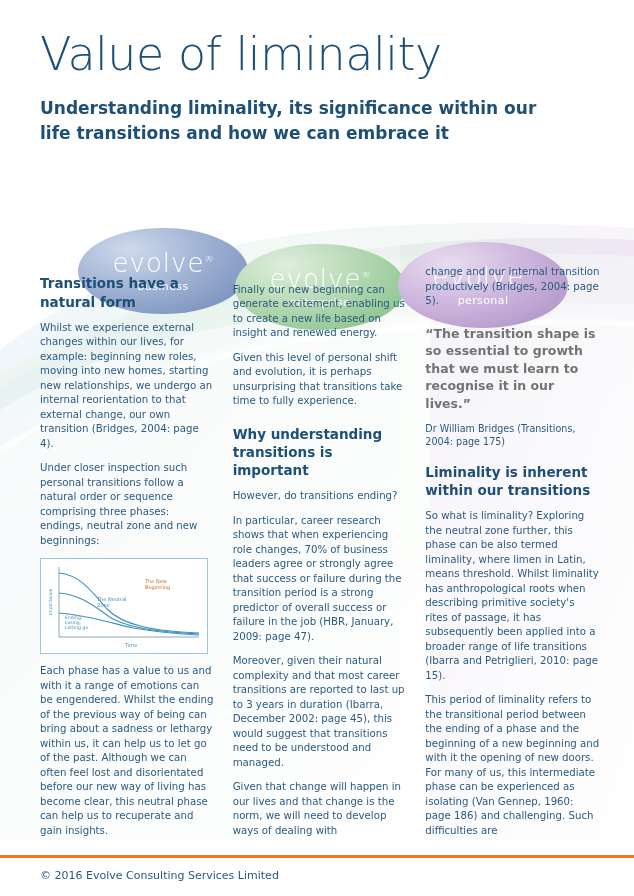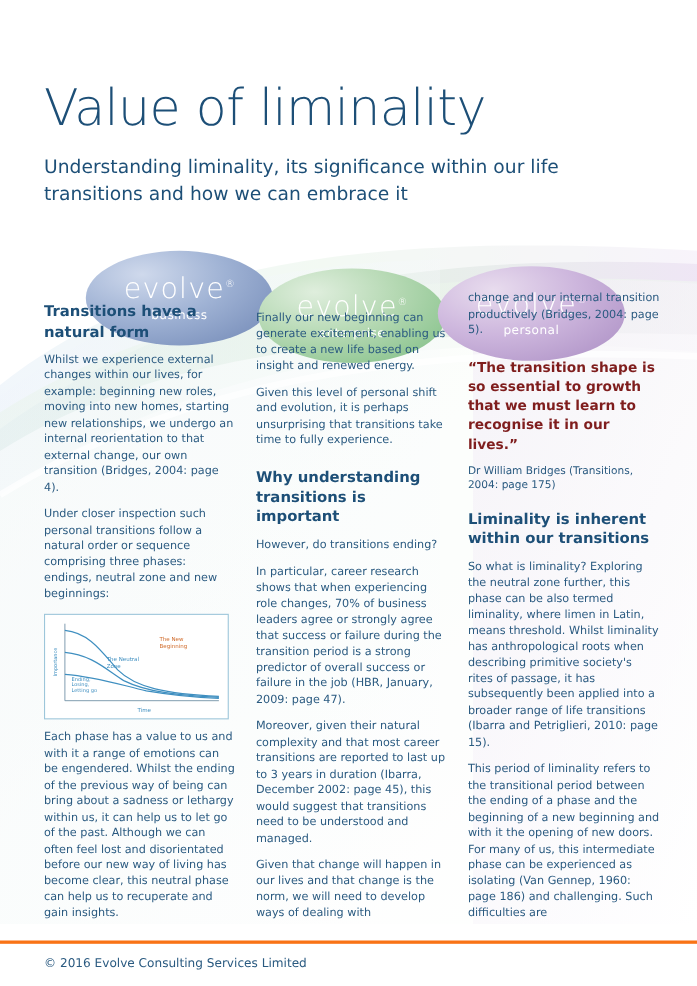--- a/index.html
+++ b/index.html
@@ -21,36 +21,35 @@
     overflow: hidden;
   }
 
   
   .header {
     position: absolute;
     left: 40px;
     top: 30px;
     width: 560px;
     z-index: 10;
-    margin-top: 44px;
   }
   .title {
     font-size: 46px;
     font-weight: 300;
     color: #1d4f77;
     letter-spacing: -0.5px;
     line-height: 1.05;
     margin: 0 0 18px 0;
     font-family: "DejaVu Sans", sans-serif;
   }
   .subtitle {
     font-size: 17px;
     color: #1d4f77;
     line-height: 1.45;
-    font-weight: 400;
+    font-weight: 700;
     max-width: 500px;
     font-family: "DejaVu Sans", sans-serif;
   }
 
   
   .swoosh {
     position: absolute;
     left: 0;
     top: 200px;
     width: 634px;
@@ -158,21 +157,21 @@
   }
   p.body {
     font-size: 10.2px;
     color: #2a5a80;
     line-height: 1.42;
     margin: 0 0 10px 0;
     font-family: "DejaVu Sans", sans-serif;
   }
   p.quote {
     font-size: 12.5px;
-    color: #7f1d1d;
+    color: #737373;
     line-height: 1.4;
     font-weight: 600;
     margin: 16px 0 10px 0;
     font-family: "DejaVu Sans", sans-serif;
   }
   p.attrib {
     font-size: 9.6px;
     color: #2a5a80;
     line-height: 1.4;
     margin: 0 0 14px 0;

